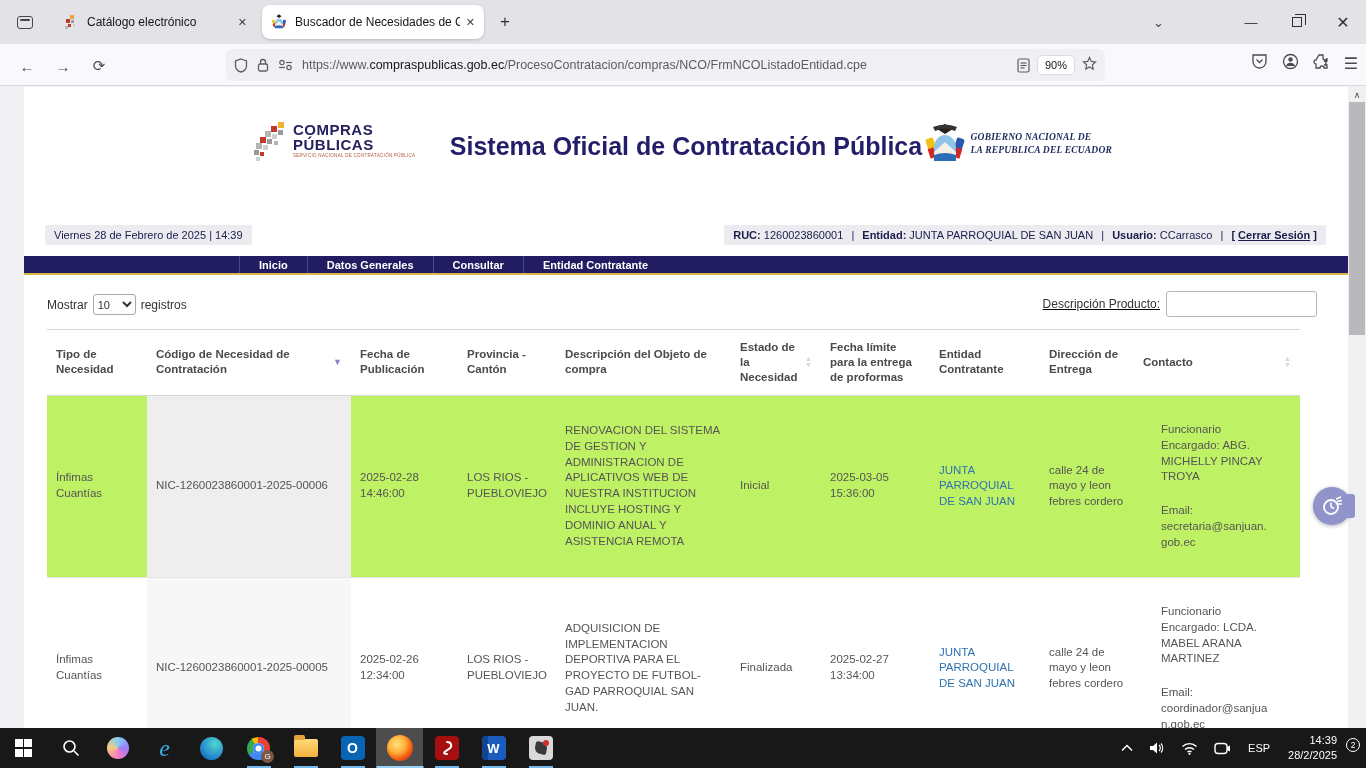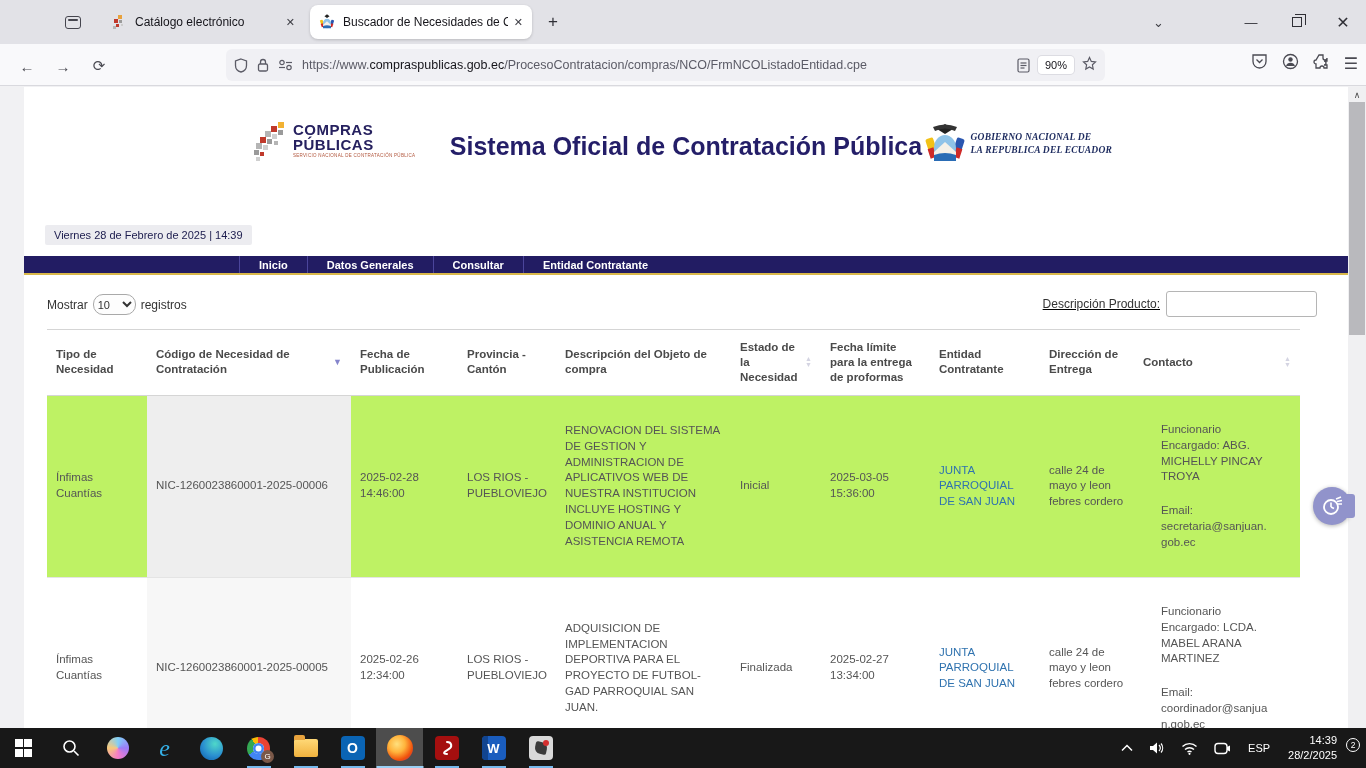--- a/index.html
+++ b/index.html
@@ -1,21 +1,21 @@
 <!DOCTYPE html>
 <html><head>
 <meta charset="utf-8">
 <style>
   * { margin:0; padding:0; box-sizing:border-box; }
   html,body { width:1366px; height:768px; overflow:hidden; }
   body { font-family:"Liberation Sans", sans-serif; }
   .screen { position:relative; width:1366px; height:768px; background:#f1f1f3; overflow:hidden; }
 
   
-  .tabstrip { position:absolute; top:0; left:0; right:0; height:44px; background:#e2e2e7; display:flex; align-items:center;padding-left:48px; }
+  .tabstrip { position:absolute; top:0; left:0; right:0; height:44px; background:#e2e2e7; display:flex; align-items:center; }
   .fxview { width:30px; height:30px; margin-left:10px; border-radius:6px; display:flex; align-items:center; justify-content:center; }
   .fxview-glyph { width:16px; height:13px; border:1.6px solid #45454e; border-radius:3px; position:relative; }
   .fxview-glyph::before { content:""; position:absolute; left:2px; right:2px; top:2px; height:2px; background:#45454e; border-radius:1px; }
   .tab { height:34px; display:flex; align-items:center; padding:0 9px; border-radius:8px; width:202px; margin-left:14px; color:#15141a; }
   .tab.active { background:#ffffff; box-shadow:0 1px 3px rgba(0,0,0,.18); width:222px; margin-left:6px; }
   .tab .favicon { width:16px; height:16px; margin-right:8px; flex:0 0 auto; }
   .tab .tab-title { font-size:12px; white-space:nowrap; overflow:hidden; flex:1; }
   .tab .tab-close { font-size:11px; color:#3e3e45; margin-left:6px; flex:0 0 auto; }
   .newtab { font-size:17px; color:#2f2f36; margin-left:16px; }
   .win-ctrls { position:absolute; right:0; top:0; height:44px; display:flex; align-items:center; }
@@ -60,21 +60,21 @@
   .nav-item:last-child { border-right:1px solid #1d4ed8;margin-top:24px; }
 
   .page-title { font-size:13.5px; font-weight:bold; color:#21307a; padding:12px 0 6px 15px; border-bottom:1px solid #e0e0e0; }
   .page-title .chev { margin-right:2px; }
 
   .modo-box { margin:42px 23px 0 23px; background:#d9edf7; border:1px solid #cfe7f2; border-radius:4px; padding:10px 17px; font-size:11.5px; color:#31708f; }
   .modo-box b { font-weight:bold; }
 
   .controls { position:relative; margin:16px 23px 0 23px; height:28px; }
   .mostrar { position:absolute; left:0; top:3px; font-size:12px; color:#333; }
-  .mostrar select { font-size:11px; margin:0 5px; width:43px; height:21px; border:1px solid #a9a9a9; border-radius:10px; background:#fdfdfd; color:#333; }
+  .mostrar select { font-size:11px; margin:0 5px; width:43px; height:21px; border:1px solid #a9a9a9; border-radius:3px; background:#fdfdfd; color:#333; }
   .filter { position:absolute; right:8px; top:0; display:flex; align-items:center;text-decoration:underline; }
   .filter label { font-size:12px; color:#333; margin-right:6px; }
   .filter input { width:151px; height:26px; border:1px solid #b5b5b5; border-radius:3px; background:#fff; padding:0 6px; font-size:12px; }
 
   
   table.grid { border-collapse:collapse; table-layout:fixed; width:1253px; margin:10px 0 0 23px; font-size:11.5px; color:#555; }
   .grid th { font-weight:bold; color:#4a4a4a; text-align:left; vertical-align:middle; padding:10px 9px; border-top:1px solid #d5d5d5; border-bottom:1px solid #d5d5d5; line-height:1.3; }
   .grid td { vertical-align:middle; padding:8px 9px; border-bottom:1px solid #e4e4e4; line-height:1.38; word-wrap:break-word; }
   .grid .c0{width:100px}.grid .c1{width:204px}.grid .c2{width:107px}.grid .c3{width:98px}.grid .c4{width:175px}
   .grid .c5{width:90px}.grid .c6{width:109px}.grid .c7{width:110px}.grid .c8{width:94px}.grid .c9{width:166px}
@@ -279,20 +279,34 @@
           </svg>
           <div class="gov-text">
             <div>GOBIERNO NACIONAL DE</div>
             <div>LA REPUBLICA DEL ECUADOR</div>
           </div>
         </div>
       </div>
 
       <div class="session-row">
         <span class="chip chip-left">Viernes 28 de Febrero de 2025 | 14:39</span>
+        <span class="chip chip-right">
+          <b>RUC:</b>
+          <span>1260023860001</span>
+          <span class="sep">|</span>
+          <b>Entidad:</b>
+          <span>JUNTA PARROQUIAL DE SAN JUAN</span>
+          <span class="sep">|</span>
+          <b>Usuario:</b>
+          <span>CCarrasco</span>
+          <span class="sep">|</span>
+          <b>[</b>
+          <a class="logout-link">Cerrar Sesión</a>
+          <b>]</b>
+        </span>
       </div>
 
       <div class="mainnav">
         <span class="nav-item">Inicio</span>
         <span class="nav-item">Datos Generales</span>
         <span class="nav-item">Consultar</span>
         <span class="nav-item">Entidad Contratante</span>
         <span class="nav-item">Administración</span>
       </div>
 

